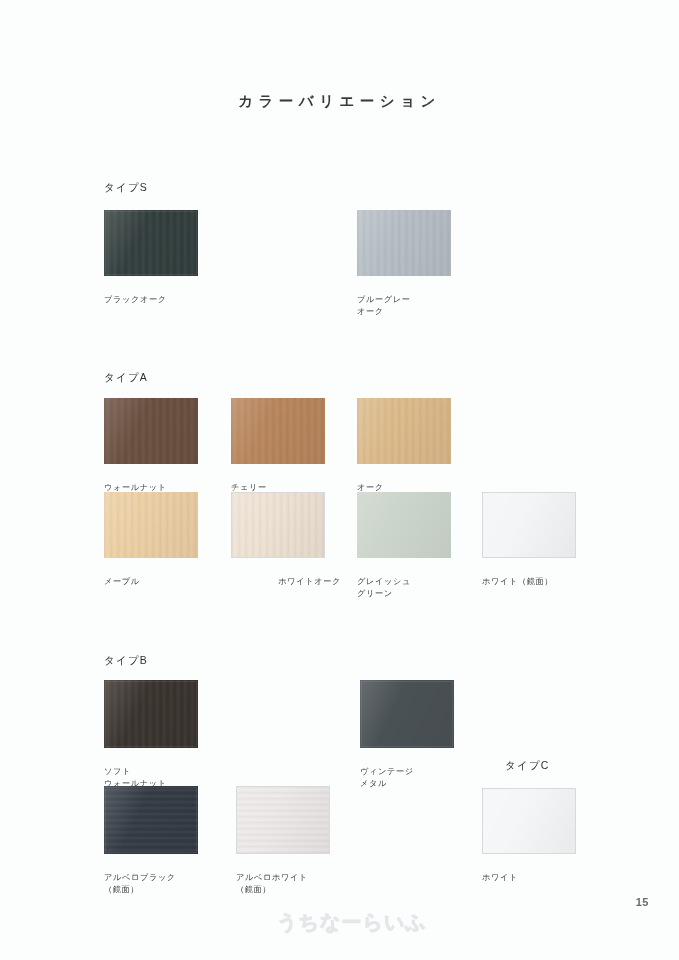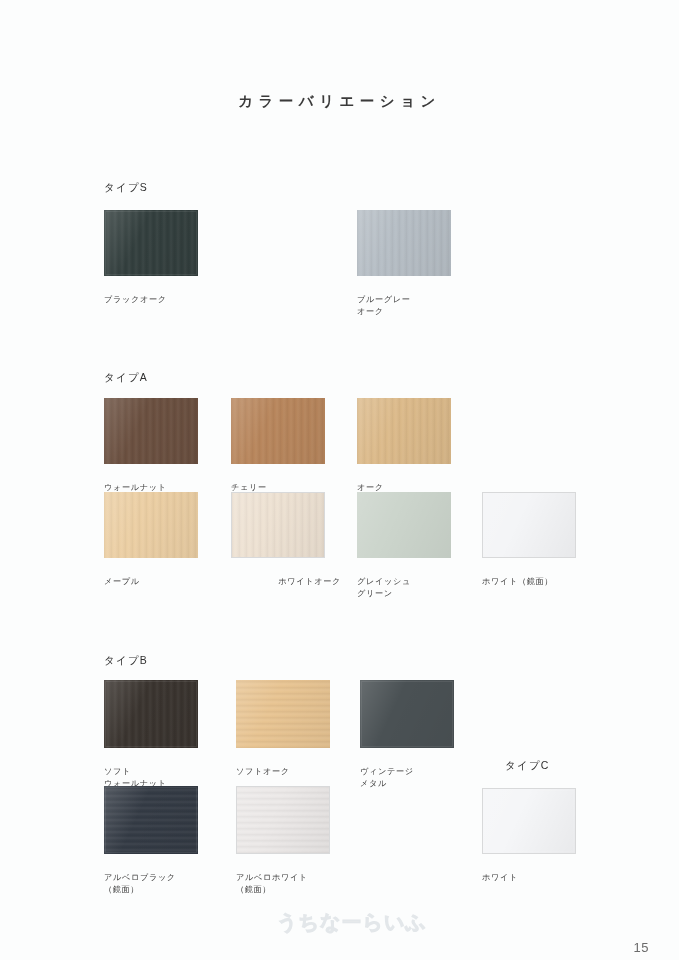--- a/index.html
+++ b/index.html
@@ -80,24 +80,25 @@
     position:absolute;left:277px;top:909px;
     font-size:20px;
     font-weight:700;
     letter-spacing:1px;
     color:transparent;
     -webkit-text-stroke:1px #e2e6e9;
     text-shadow:0 0 1px #eef1f3;
     opacity:.95;
   }
   .page-number{
-    position:absolute;right:30px;top:940px;
-    font-size:13px;
+    position:absolute;right:30px;top:896px;
+    font-size:11px;
     color:#6b6b6b;
     letter-spacing:.5px;
+    font-weight:bold;
   }
 </style>
 </head>
 <body style="background-color: rgb(252, 253, 253);">
 
 <div class="page">
 
   <div class="page-title">カラーバリエーション</div>
 
   <div class="type-label" style="left:104px;top:181px;">タイプS</div>
@@ -185,27 +186,20 @@
   <div class="swatch-cell" style="left:104px;top:680px;">
     <div class="swatch" style="height: 68px; background-color: rgb(58, 52, 47);">
       <div class="grainV"></div>
       <div class="sheen"></div>
       <div class="innerline"></div>
     </div>
     <div class="swatch-name">ソフト
 ウォールナット</div>
   </div>
 
-  <div class="swatch-cell" style="left:236px;top:680px;">
-    <div class="swatch" style="height: 68px; background-color: rgb(232, 196, 146);">
-      <div class="grainH"></div>
-      <div class="sheen"></div>
-    </div>
-    <div class="swatch-name">ソフトオーク</div>
-  </div>
 
   <div class="swatch-cell" style="left:360px;top:680px;">
     <div class="swatch" style="height: 68px; background-color: rgb(74, 81, 84);">
       <div class="grainNone"></div>
       <div class="sheen"></div>
       <div class="innerline"></div>
     </div>
     <div class="swatch-name">ヴィンテージ
 メタル</div>
   </div>

